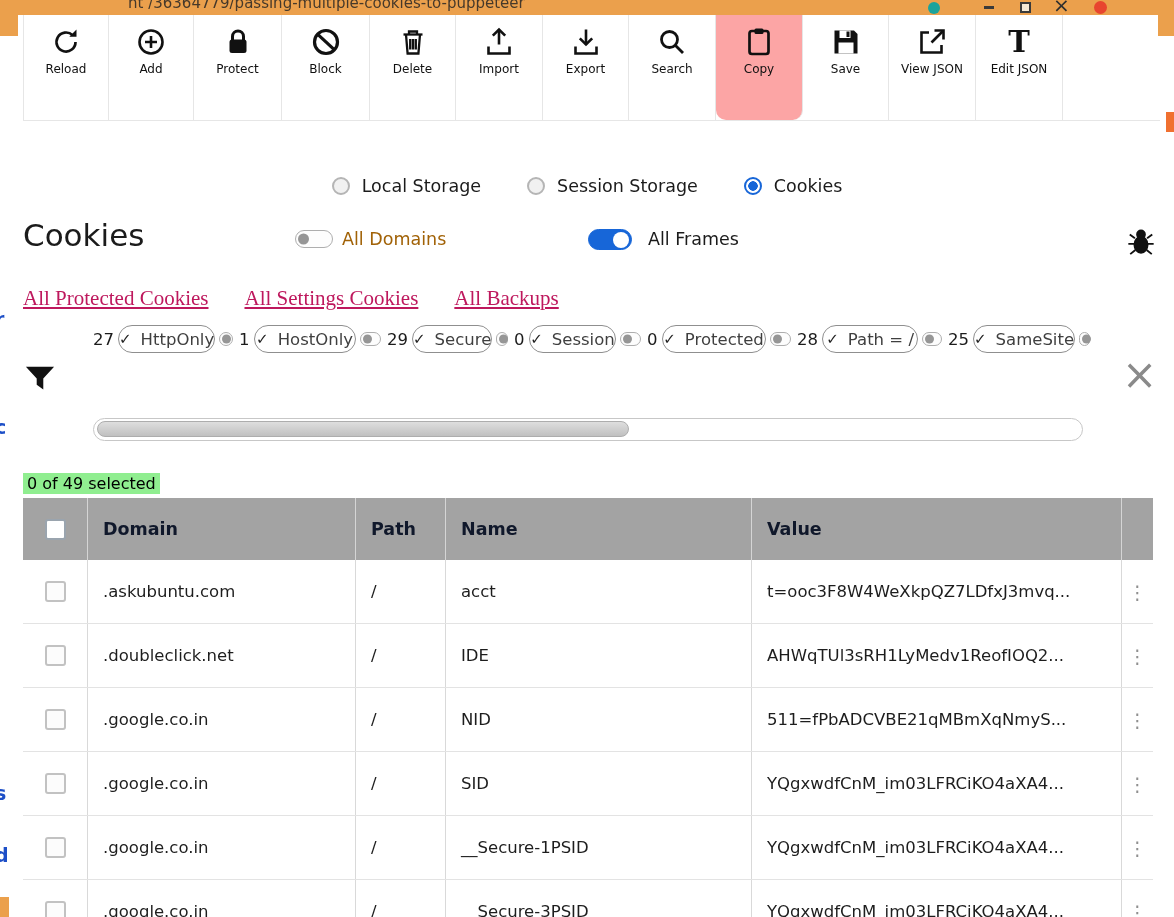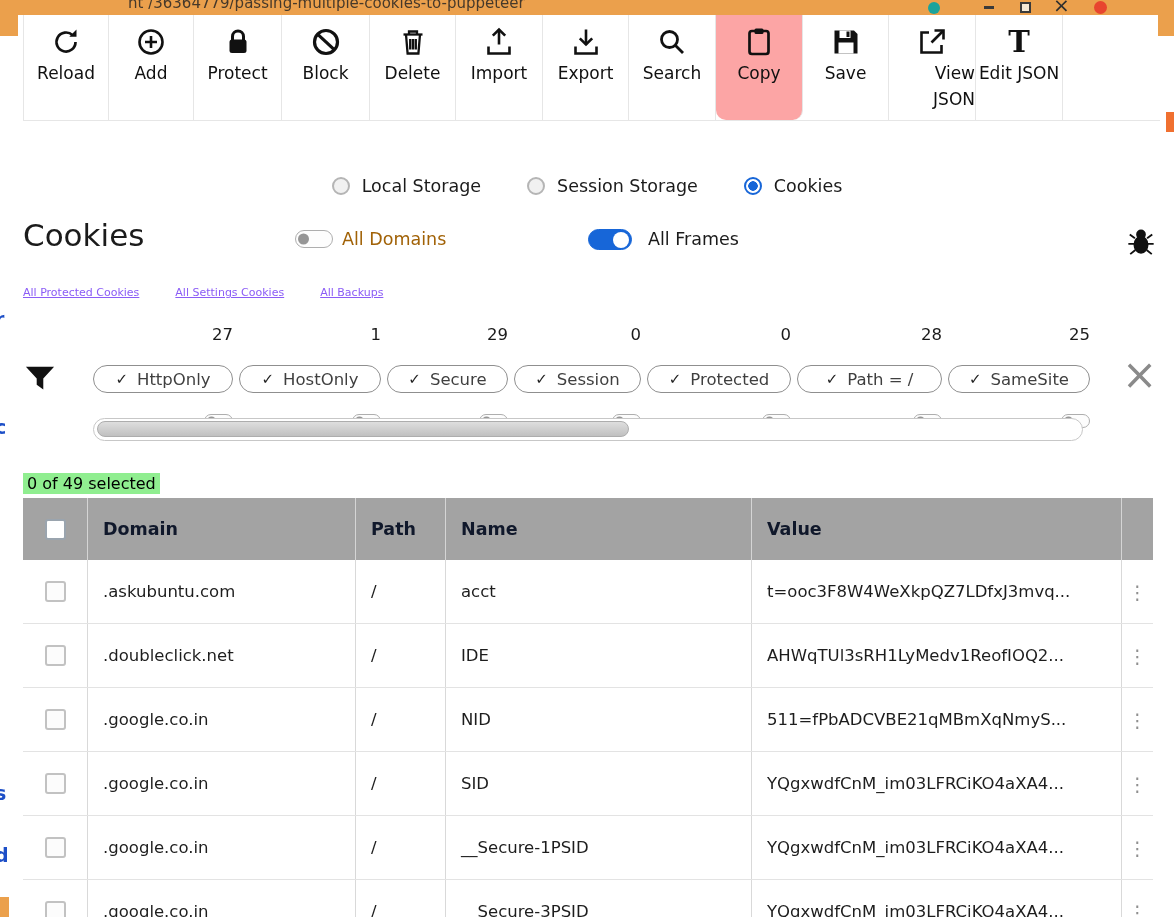--- a/index.html
+++ b/index.html
@@ -23,21 +23,21 @@
   
   .frag { position:absolute; left:-5px; color:#1d4fc7; font-size:19px; font-weight:bold; }
   .f0{top:308px}.f1{top:416px}.f2{top:458px}.f3{top:608px}.f4{top:693px}.f5{top:782px}.f6{top:844px}
 
   
   .toolbar { position:absolute; left:23px; top:15px; width:1137px; height:106px; display:flex; background:#fff; border-left:1px solid #e6e6e6; border-bottom:1px solid #e6e6e6; z-index:3; }
   .tbtn { position:relative; border-right:1px solid #e6e6e6; display:flex; flex-direction:column; align-items:center; padding-top:9px; cursor:default; }
   .tbtn.active { background:#fca5a5; border-radius:0 0 10px 10px; }
   .ticon-wrap { height:36px; display:flex; align-items:center; justify-content:center; }
   .ticon-wrap svg { width:32px; height:32px; }
-  .tlabel { font-size:17px; color:#101010; text-align:right; line-height:1.55; }
+  .tlabel { font-size:12px; color:#101010; text-align:left; line-height:1.55; }
   .tletter { font-family:"DejaVu Serif", serif; font-size:29px; font-weight:bold; color:#111; line-height:32px; }
   .w0{width:85px}.w1{width:88px}.w2{width:85px}.w3{width:88px}.w4{width:86px}.w5{width:87px}.w6{width:86px}
   .w7{width:87px}.w8{width:87px}.w9{width:86px}.w10{width:87px}.w11{width:87px}.w12{width:98px}
 
   
   .storage-row { position:absolute; left:0; top:176px; width:1174px; display:flex; justify-content:center; gap:46px; align-items:center; }
   .radio-opt { display:flex; align-items:center; gap:12px; font-size:17.5px; color:#1b1b1b; }
   .radio { width:18px; height:18px; border-radius:50%; border:2px solid #b5b5b5; background:#f1f1f1; }
   .radio.sel { border:2px solid #1766d8; background:radial-gradient(circle,#1766d8 0 4.5px,#fff 5px); }
 
@@ -53,26 +53,26 @@
   .toggle.sm { width:29px; height:14px; }
   .toggle.sm.off::after { width:9px; height:9px; }
   .t-domains { position:absolute; left:295px; top:230px; }
   .l-domains { position:absolute; left:342px; top:229px; font-size:17.5px; color:#a16207; }
   .t-frames { position:absolute; left:588px; top:229px; }
   .l-frames { position:absolute; left:648px; top:229px; font-size:17.5px; color:#1b1b1b; }
   .bug { position:absolute; left:1126px; top:226px; width:30px; height:30px; }
 
   
   .links { position:absolute; left:23px; top:286px; display:flex; gap:36px; }
-  .links a { font-size:11px; color:#8b5cf6; text-decoration:underline; }
+  .links a { font-size:21px; color:#be185d; text-decoration:underline;font-family:Liberation Serif, serif; }
 
   
   .funnel { position:absolute; left:24px; top:364px; width:32px; height:32px; }
   .chips { position:absolute; left:93px; top:325px; display:flex; gap:6px; }
-  .chip-group { display:flex; flex-direction:column; align-items:flex-end; gap:21px; }
+  .chip-group { display:flex; flex-direction:row; align-items:center; gap:4px; }
   .g0{width:140px}.g1{width:142px}.g2{width:121px}.g3{width:127px}.g4{width:144px}.g5{width:145px}.g6{width:142px}
   .chip-count { font-size:16.5px; color:#1b1b1b; }
   .chip { height:28px; width:100%; border:1.4px solid #8f8f8f; border-radius:15px; display:flex; align-items:center; justify-content:center; gap:9px; font-size:16.5px; color:#3f3f3f; background:#fff; }
   .chip .chk { font-size:15px; font-weight:bold; color:#222; }
   .filter-close { position:absolute; left:1122px; top:354px; font-size:42px; color:#8a8a8a; line-height:1; }
 
   
   .hscroll { position:absolute; left:93px; top:418px; width:990px; height:23px; border:1px solid #c7c7c7; border-radius:12px; background:#fff; }
   .hthumb { position:absolute; left:3px; top:2px; width:532px; height:16px; border-radius:9px; background:linear-gradient(#dedede,#c0c0c0); border:1px solid #adadad; }
 

